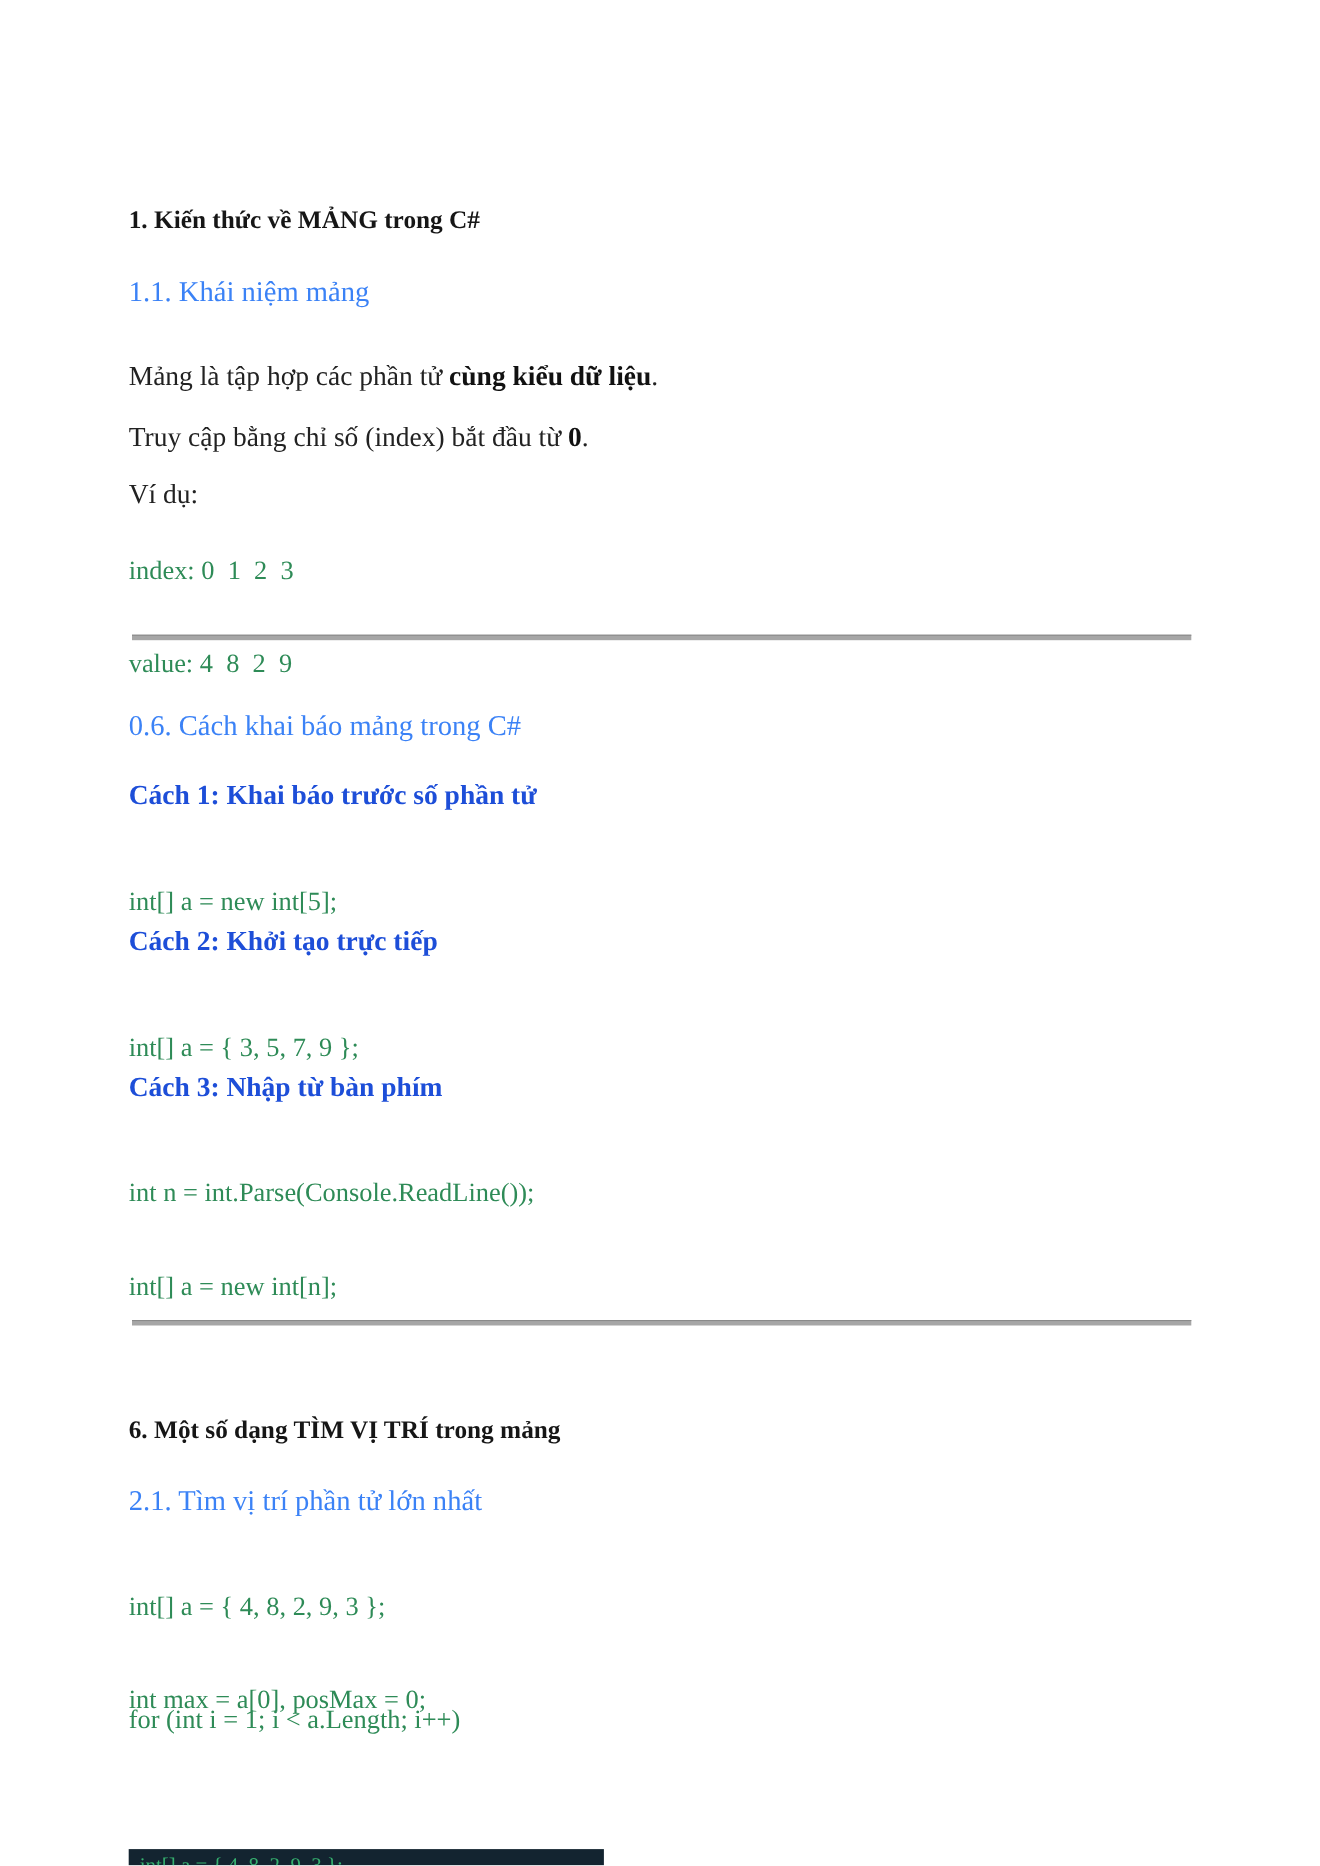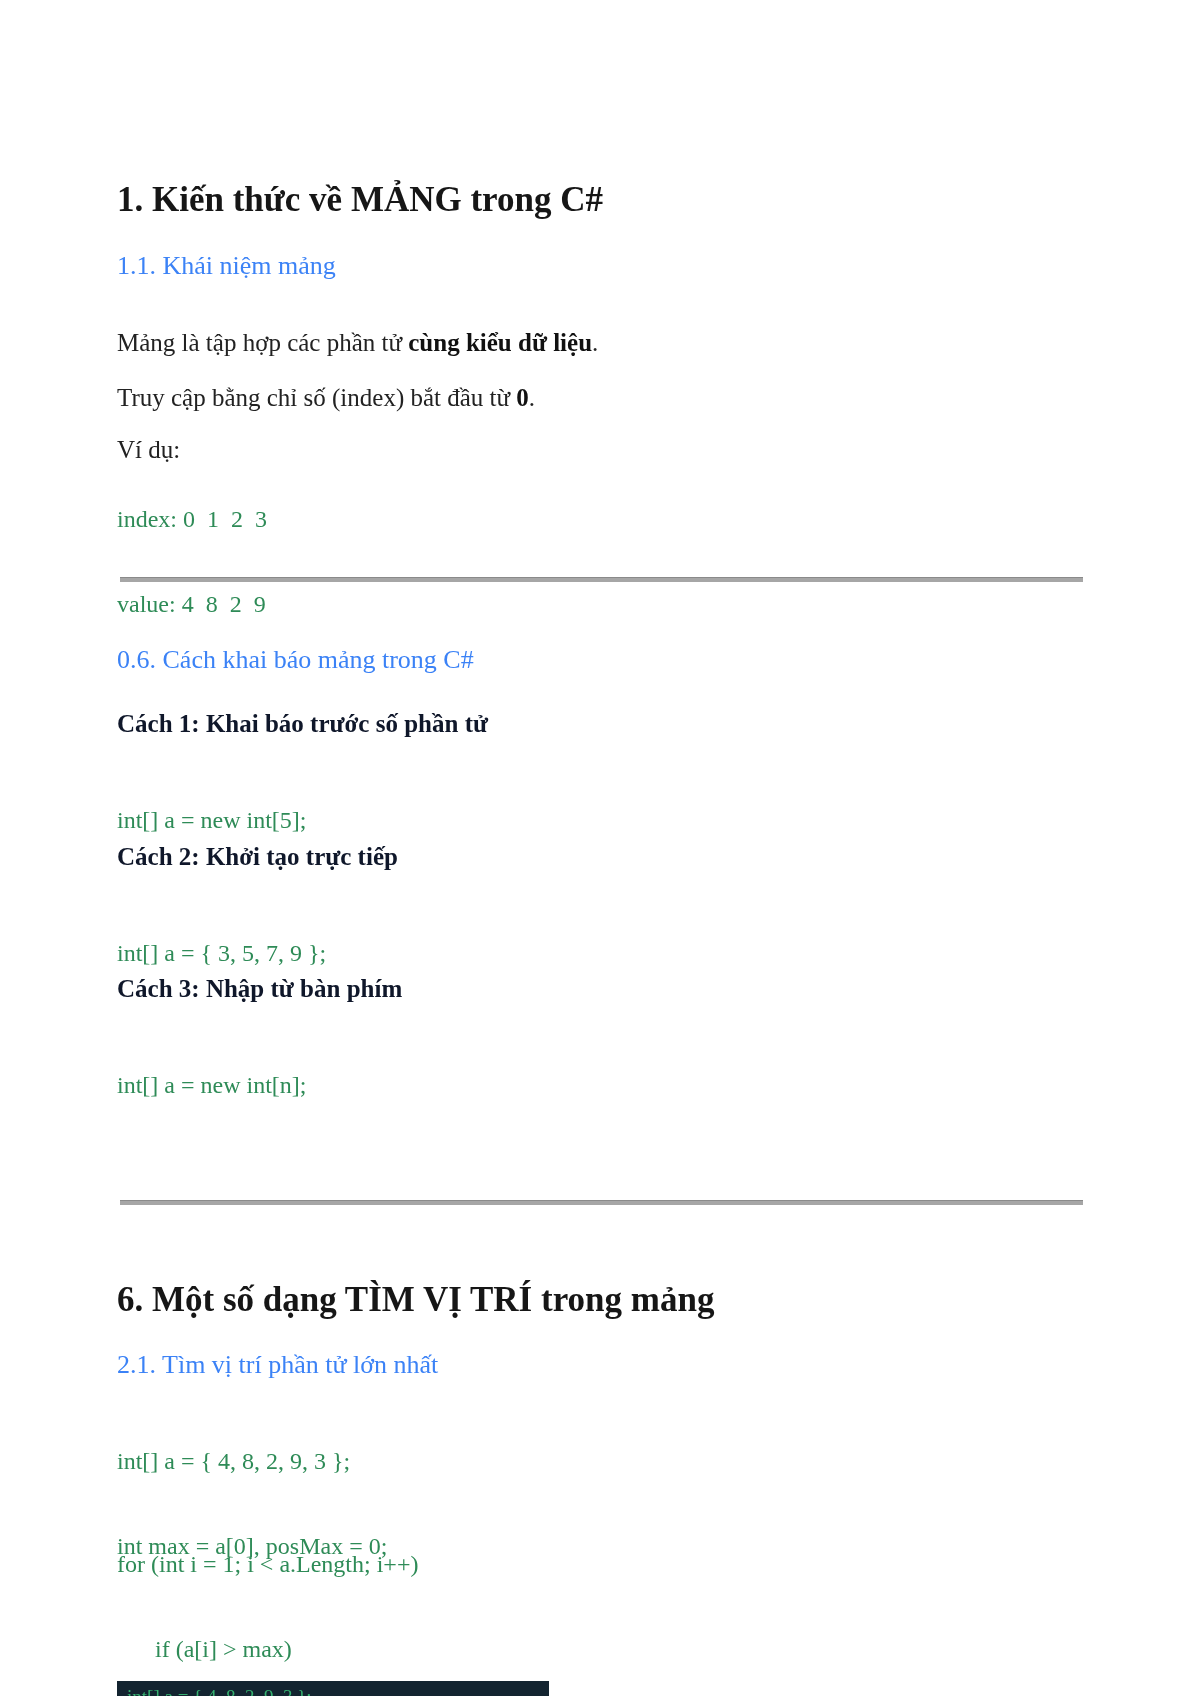--- a/index.html
+++ b/index.html
@@ -11,23 +11,23 @@
     position: relative;
     width: 1200px;
     height: 1696px;
     background: #ffffff;
     overflow: hidden;
     font-family: "Liberation Serif", "DejaVu Serif", serif;
     color: #1a1a1a;
   }
   .block { position: absolute; left: 117px; white-space: pre; }
 
-  .h1 { font-size: 35px; font-weight: bold; line-height: 34px; color: #161616; }
+  .h1 { font-size: 23px; font-weight: bold; line-height: 34px; color: #161616; }
   .h2 { font-size: 26px; font-weight: normal; line-height: 33px; color: #3b82f6; }
-  .h3 { font-size: 25px; font-weight: bold; line-height: 32px; color: #0f172a; }
+  .h3 { font-size: 25px; font-weight: bold; line-height: 32px; color: #1d4ed8; }
   .para { font-size: 25px; line-height: 32px; color: #222222; margin-top: 24px; }
   .para b { color: #111111; }
 
   .code { font-size: 24px; color: #2e8b57; }
   .code .code-line { line-height: 31px; white-space: pre; }
 
   .divider {
     position: absolute;
     left: 120px;
     width: 963px;
@@ -111,37 +111,37 @@
 
   <div class="block h3" id="h3-cach2">Cách 2: Khởi tạo trực tiếp</div>
 
   <div class="block code" id="code-cach2">
     <div class="code-line">int[] a = { 3, 5, 7, 9 };</div>
   </div>
 
   <div class="block h3" id="h3-cach3">Cách 3: Nhập từ bàn phím</div>
 
   <div class="block code" id="code-cach3a">
+    <div class="code-line">int n = int.Parse(Console.ReadLine());</div>
     <div class="code-line">int[] a = new int[n];</div>
   </div>
 
 
   <div class="divider" id="divider-2"></div>
 
   <div class="block h1" id="h1-tim-vi-tri">6. Một số dạng TÌM VỊ TRÍ trong mảng</div>
 
   <div class="block h2" id="h2-tim-max">2.1. Tìm vị trí phần tử lớn nhất</div>
 
   <div class="block code" id="code-max-a">
     <div class="code-line">int[] a = { 4, 8, 2, 9, 3 };</div>
     <div class="code-line">int max = a[0], posMax = 0;</div>
   </div>
 
   <div class="block code" id="code-max-b">
     <div class="code-line">for (int i = 1; i &lt; a.Length; i++)</div>
-    <div class="code-line indented">    if (a[i] &gt; max)</div>
   </div>
 
   <div id="bottom-cut-code">
       <span class="cut-text">int[] a = { 4, 8, 2, 9, 3 };</span>
     </div>
 
 </div>
 
 </body></html>

